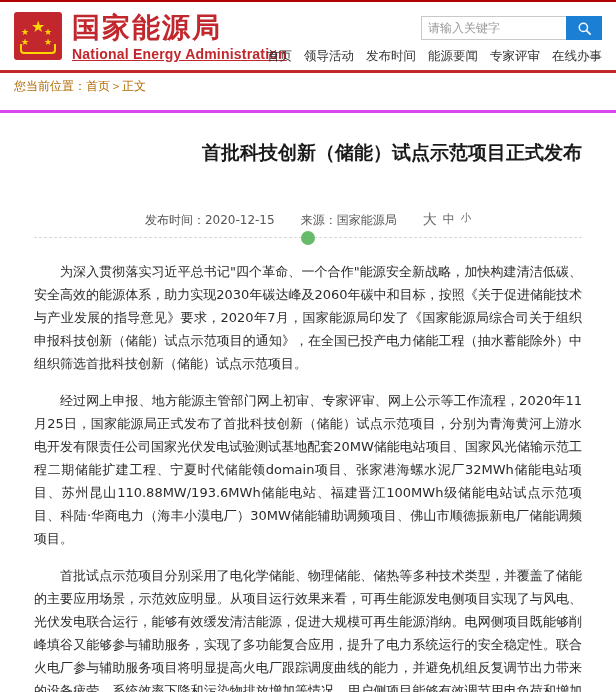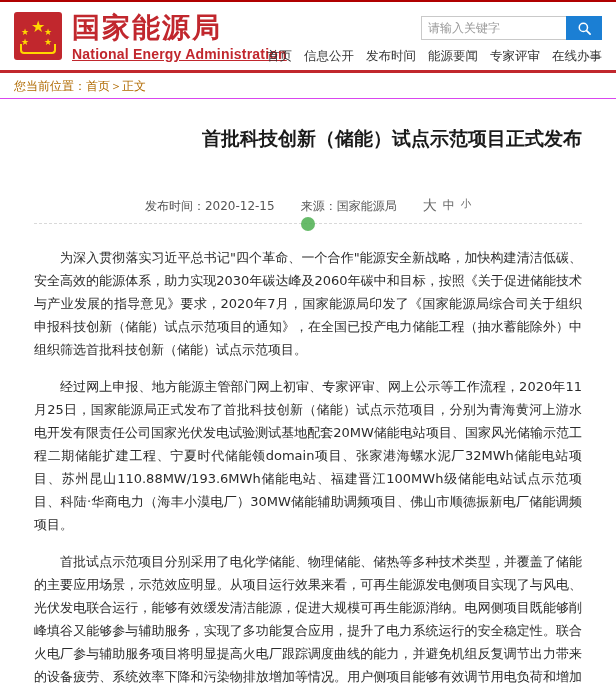--- a/index.html
+++ b/index.html
@@ -124,26 +124,26 @@
     font-family: "DejaVu Sans", "Liberation Sans", sans-serif;
   }
   .nav span { cursor: pointer; white-space: nowrap; }
   .red-bar {
     height: 3px;
     background: #c1272d;
     width: 100%;
   }
   
   .breadcrumb {
-    height: 26px;
+    height: 40px;
     line-height: 26px;
     font-size: 12px;
     color: #b06a00;
     padding-left: 14px;
-    border-bottom: 1px solid #d946ef;
+    border-bottom: 3px solid #d946ef;
     background: #fff;
     font-family: "DejaVu Sans", "Liberation Sans", sans-serif;
   }
   .breadcrumb .crumb-link { color: #b06a00; cursor: pointer; }
   
   .article {
     padding: 14px 34px 0 34px;
   }
   .article-title {
     text-align: right;
@@ -222,21 +222,21 @@
       <div class="search-btn">
         <svg width="15" height="15" viewBox="0 0 16 16">
           <circle cx="6.8" cy="6.8" r="4.4" fill="none" stroke="#ffffff" stroke-width="1.6"></circle>
           <line x1="10.2" y1="10.2" x2="14" y2="14" stroke="#ffffff" stroke-width="1.8" stroke-linecap="round"></line>
         </svg>
       </div>
     </div>
 
     <div class="nav">
       <span>首页</span>
-      <span>信息公开</span>
+      <span>领导活动</span>
       <span>发布时间</span>
       <span>能源要闻</span>
       <span>专家评审</span>
       <span>在线办事</span>
     </div>
   </div>
 
   <div class="red-bar"></div>
 
   <div class="breadcrumb">

